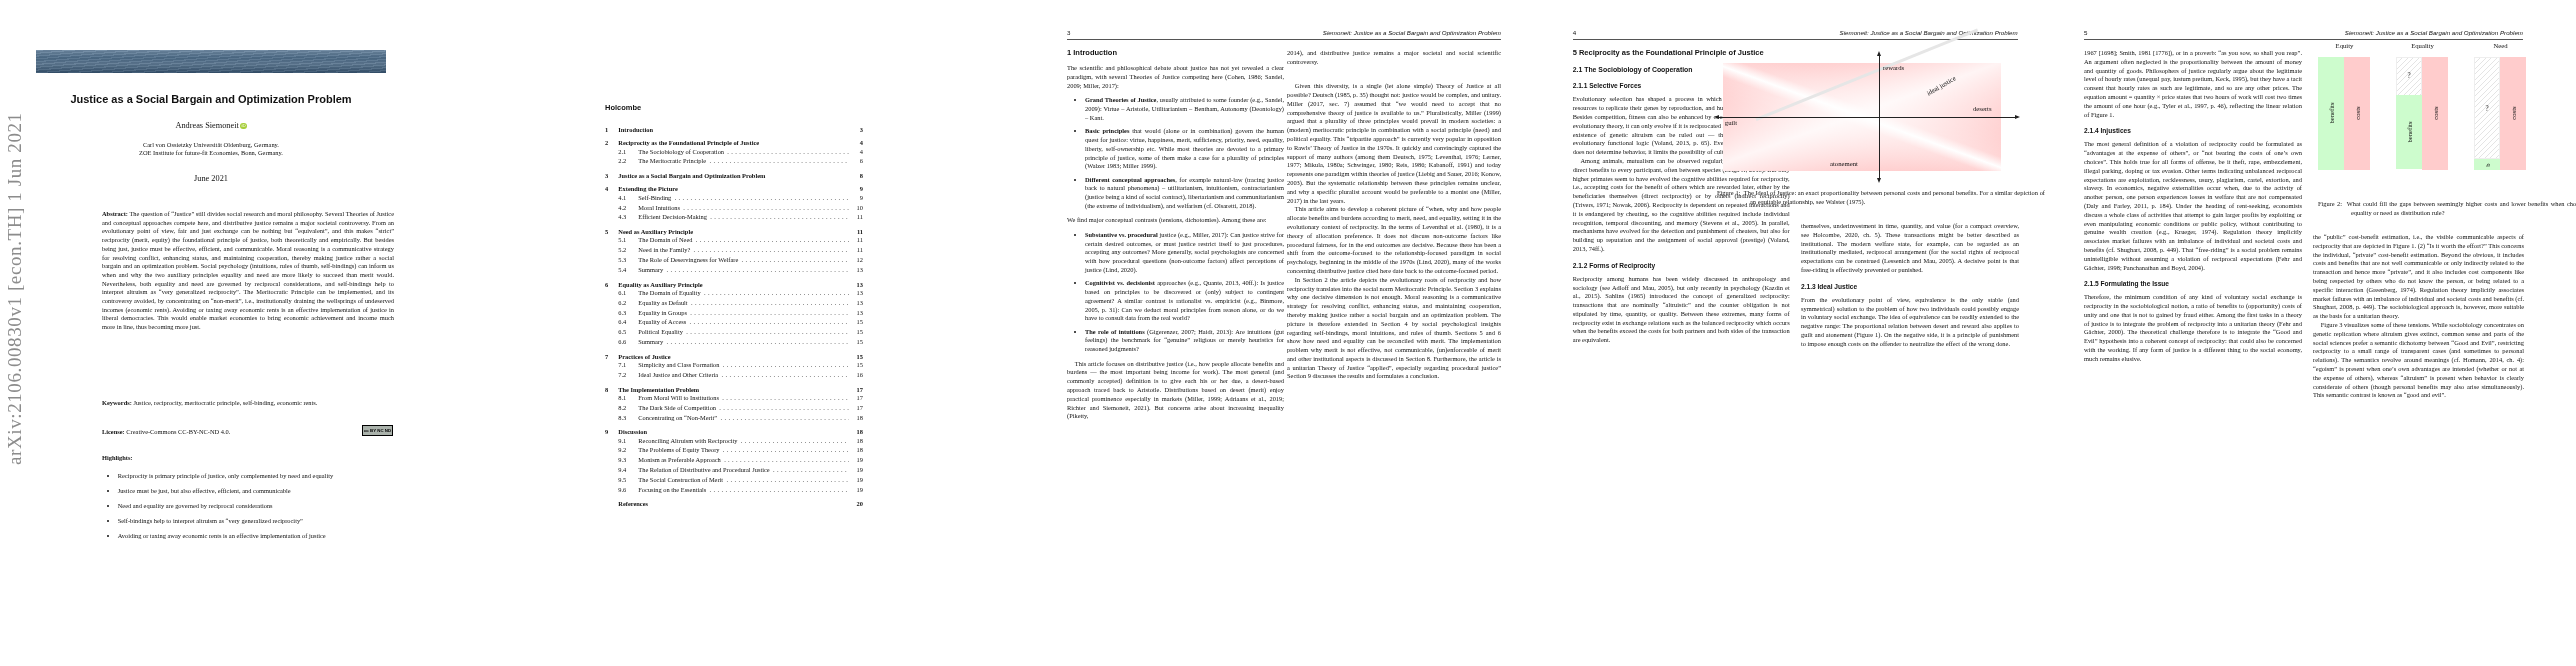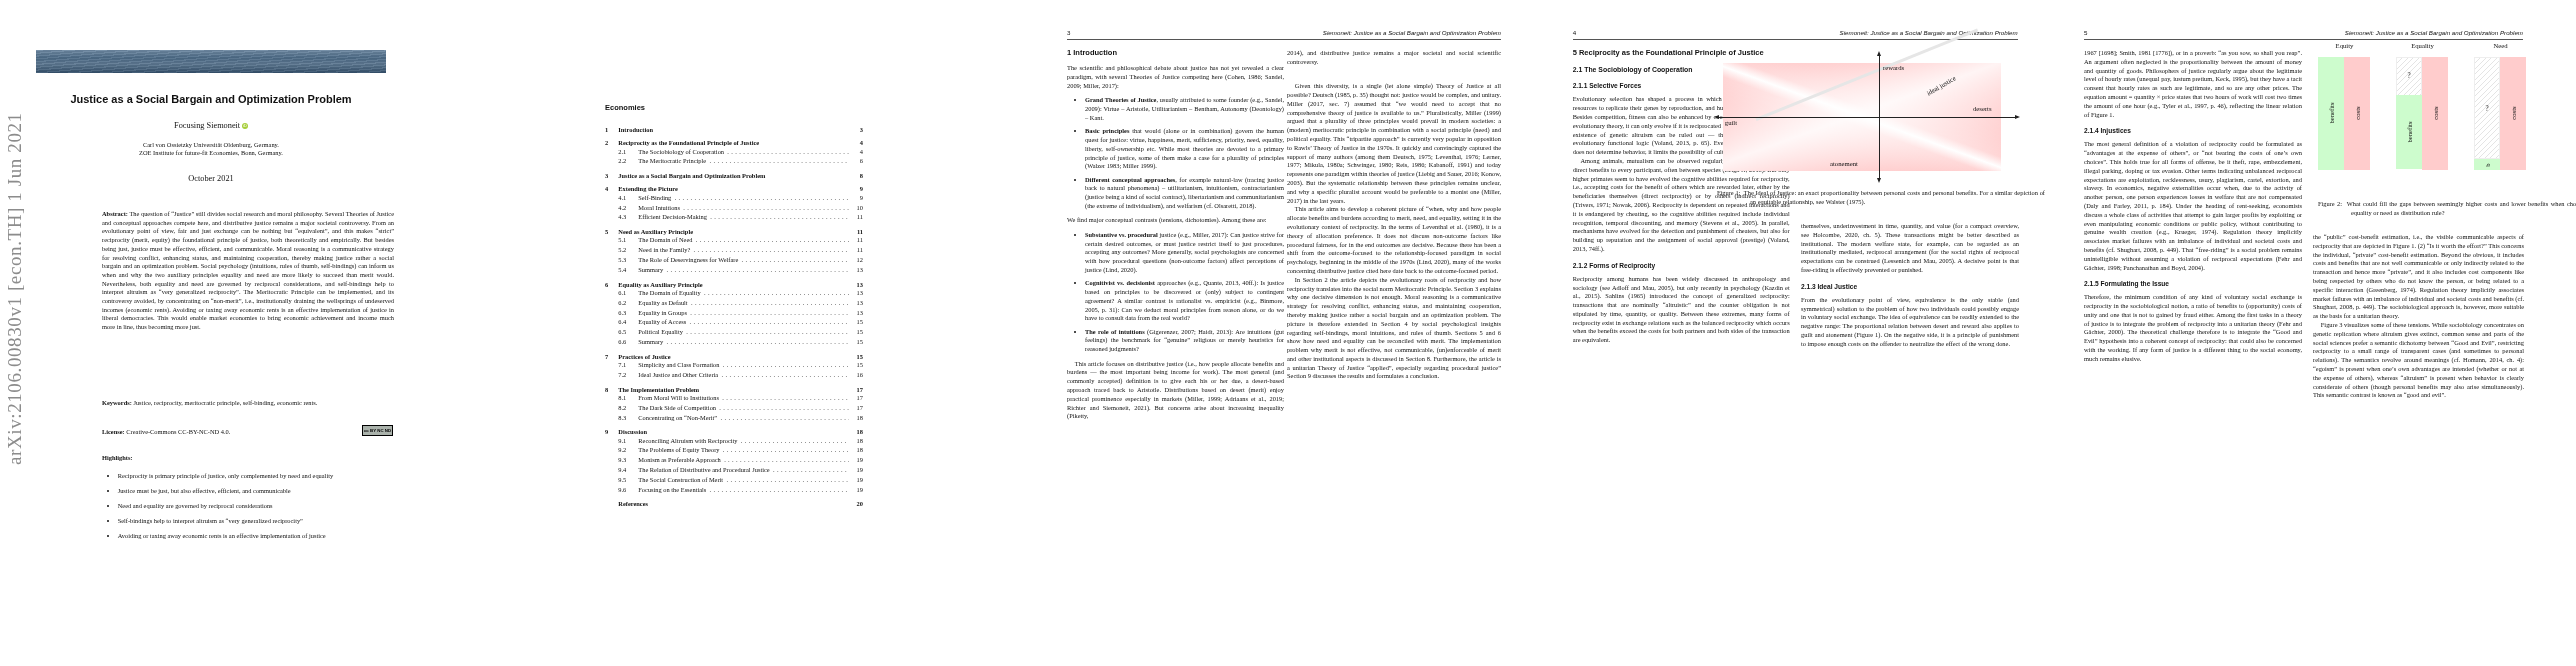--- a/index.html
+++ b/index.html
@@ -113,27 +113,27 @@
   .fig2-cap { position:absolute; left:245px; top:200px; width:239px; font-size:6.4px; line-height:8.7px; text-align:justify; padding-left:33px; text-indent:-33px; }
 </style>
 </head>
 <body>
 
 <section class="page p1">
   <div class="arxiv-stamp">arXiv:2106.00830v1  [econ.TH]  1 Jun 2021</div>
   <div class="banner"></div>
   <div class="title">Justice as a Social Bargain and Optimization Problem</div>
   <div class="author">
-    <span>Focusing Siemoneit</span><span class="orcid">iD</span>
+    <span>Andreas Siemoneit</span><span class="orcid">iD</span>
   </div>
   <div class="affil">
     <div>Carl von Ossietzky Universität Oldenburg, Germany.</div>
     <div>ZOE Institute for future-fit Economies, Bonn, Germany.</div>
   </div>
-  <div class="date">October 2021</div>
+  <div class="date">June 2021</div>
   <div class="abstract">
     <b>Abstract:</b>
     <span>The question of “Justice” still divides social research and moral philosophy. Several Theories of Justice and conceptual approaches compete here, and distributive justice remains a major societal controversy. From an evolutionary point of view, fair and just exchange can be nothing but “equivalent”, and this makes “strict” reciprocity (merit, equity) the foundational principle of justice, both theoretically and empirically. But besides being just, justice must be effective, efficient, and communicable. Moral reasoning is a communicative strategy for resolving conflict, enhancing status, and maintaining cooperation, thereby making justice rather a social bargain and an optimization problem. Social psychology (intuitions, rules of thumb, self-bindings) can inform us when and why the two auxiliary principles equality and need are more likely to succeed than merit would. Nevertheless, both equality and need are governed by reciprocal considerations, and self-bindings help to interpret altruism as “very generalized reciprocity”. The Meritocratic Principle can be implemented, and its controversy avoided, by concentrating on “non-merit”, i.e., institutionally draining the wellsprings of undeserved incomes (economic rents). Avoiding or taxing away economic rents is an effective implementation of justice in liberal democracies. This would enable market economies to bring economic achievement and income much more in line, thus becoming more just.</span>
   </div>
   <div class="kw">
     <b>Keywords:</b>
     <span>Justice, reciprocity, meritocratic principle, self-binding, economic rents.</span>
   </div>
   <div class="lic">
     <b>License:</b>
@@ -144,21 +144,21 @@
   <ul class="hl-list">
     <li>Reciprocity is primary principle of justice, only complemented by need and equality</li>
     <li>Justice must be just, but also effective, efficient, and communicable</li>
     <li>Need and equality are governed by reciprocal considerations</li>
     <li>Self-bindings help to interpret altruism as “very generalized reciprocity”</li>
     <li>Avoiding or taxing away economic rents is an effective implementation of justice</li>
   </ul>
 </section>
 
 <section class="page p2">
-  <div class="toc-head">Economies</div>
+  <div class="toc-head">Holcombe</div>
   <div class="toc" id="toc">
       <div class="toc-sec">
         <span class="n">1</span>
         <span class="t">Introduction</span>
         <span class="pg">3</span>
       </div>
       <div class="toc-sec">
         <span class="n">2</span>
         <span class="t">Reciprocity as the Foundational Principle of Justice</span>
         <span class="pg">4</span>

